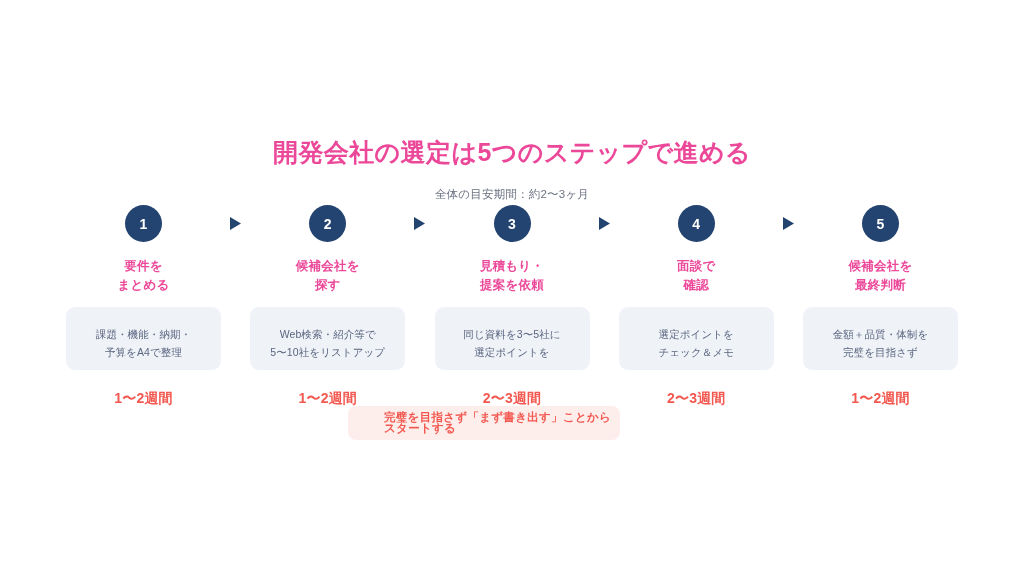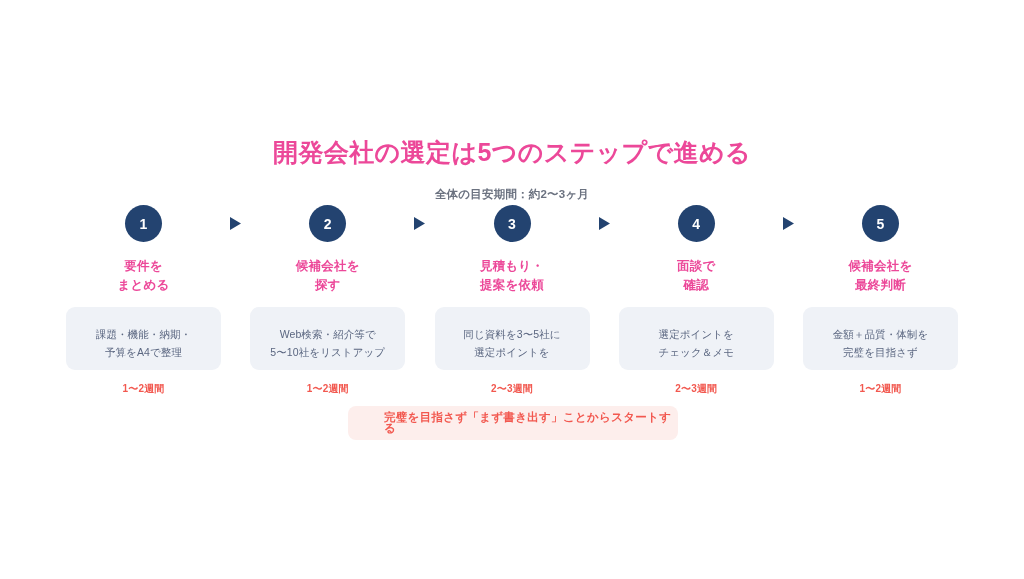--- a/index.html
+++ b/index.html
@@ -34,21 +34,21 @@
     font-size: 25px;
     font-weight: bold;
     color: #ec4899;
     letter-spacing: 0.4px;
     line-height: 1.3;
   }
   .sub-title {
     margin: 0;
     padding-top: 14px;
     font-size: 11.5px;
-    font-weight: bold;
+    font-weight: normal;
     color: #6b7280;
     letter-spacing: 0.2px;
   }
 
   
   .steps-row {
     position: absolute;
     top: 205px;
     left: 66px;
     width: 892px;
@@ -105,22 +105,22 @@
   .step-card-text {
     font-size: 10.5px;
     color: #5a6680;
     text-align: center;
     line-height: 1.7;
     white-space: pre-line;
     letter-spacing: 0.1px;
   }
 
   .step-duration {
-    margin-top: 12px;
-    font-size: 10px;
+    margin-top: 20px;
+    font-size: 14px;
     font-weight: bold;
     color: #f2584f;
     text-align: center;
     letter-spacing: 0.2px;
   }
 
   
   .step-arrow {
     flex: 0 0 auto;
     width: 16px;
@@ -131,21 +131,21 @@
   }
   .step-arrow svg {
     display: block;
   }
 
   
   .callout {
     position: absolute;
     top: 406px;
     left: 348px;
-    width: 330px;
+    width: 272px;
     height: 34px;
     box-sizing: border-box;
     background: #fdeeec;
     border-radius: 8px;
     display: flex;
     align-items: center;
     justify-content: center;
     padding-left: 36px;
   }
   .callout-text {

